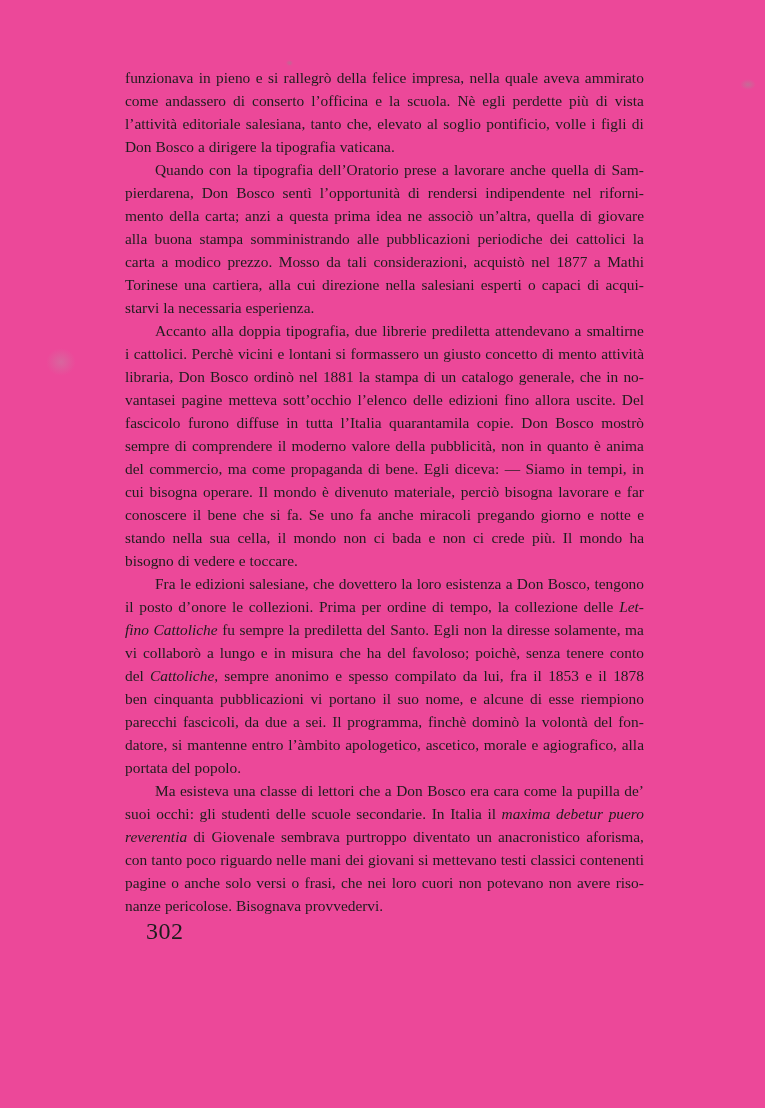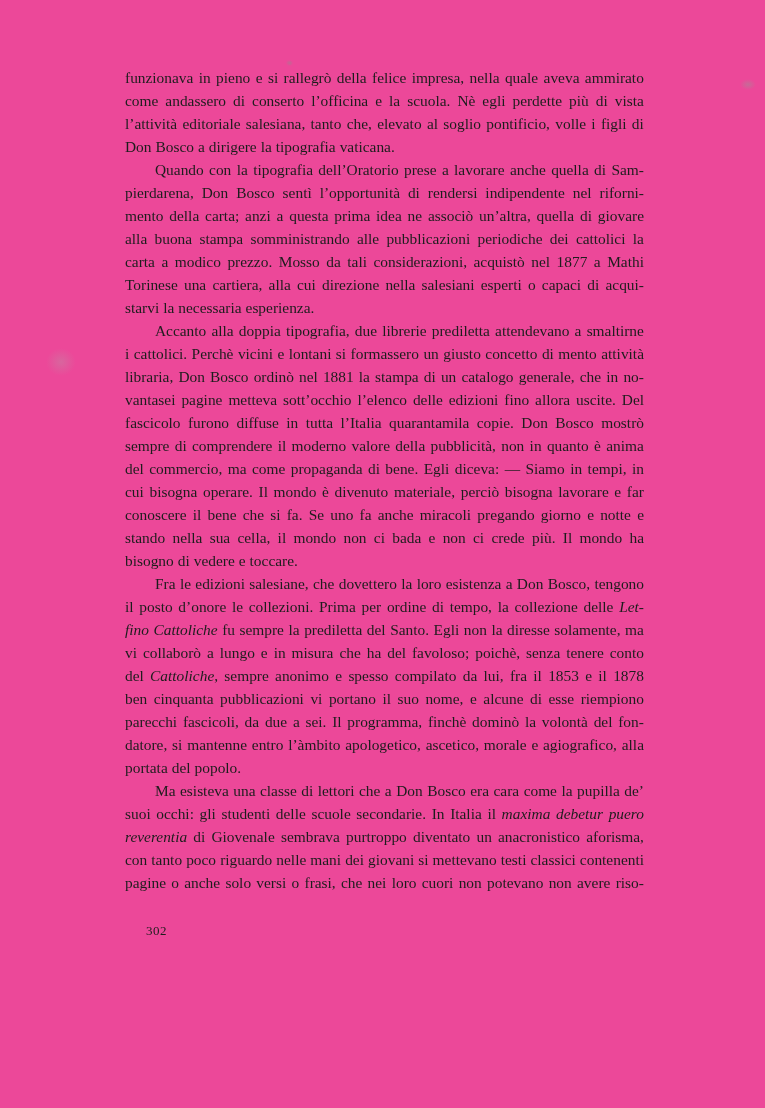--- a/index.html
+++ b/index.html
@@ -37,21 +37,21 @@
   }
   .line.indent {
     padding-left: 30px;
   }
   .w { flex: 0 0 auto; }
   em { }
   .page-number {
     position: absolute;
     left: 146px;
     top: 919px;
-    font-size: 13px;
+    font-size: 24px;
     line-height: 24px;
     letter-spacing: 0.5px;
   }
   
   .artifact {
     position: absolute;
     border-radius: 50%;
     pointer-events: none;
   }
   .a1 {
@@ -587,19 +587,25 @@
           <span class="w">che</span>
           <span class="w">nei</span>
           <span class="w">loro</span>
           <span class="w">cuori</span>
           <span class="w">non</span>
           <span class="w">potevano</span>
           <span class="w">non</span>
           <span class="w">avere</span>
           <span class="w">riso-</span>
         </div>
+        <div class="line last">
+          <span class="w">nanze</span>
+          <span class="w">pericolose.</span>
+          <span class="w">Bisognava</span>
+          <span class="w">provvedervi.</span>
+        </div>
       </div>
     </div>
   <div class="page-number">302</div>
   <div class="artifact a1"></div>
   <div class="artifact a2"></div>
   <div class="artifact a3"></div>
 </div>
 
 </body></html>

